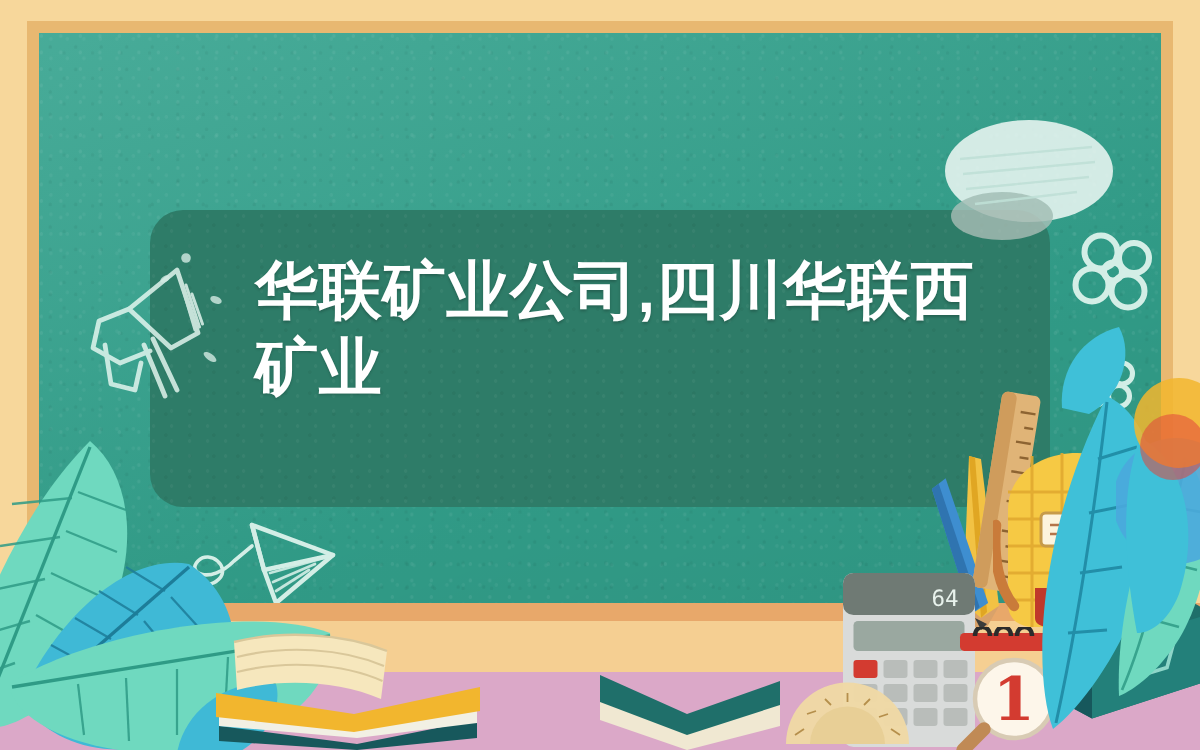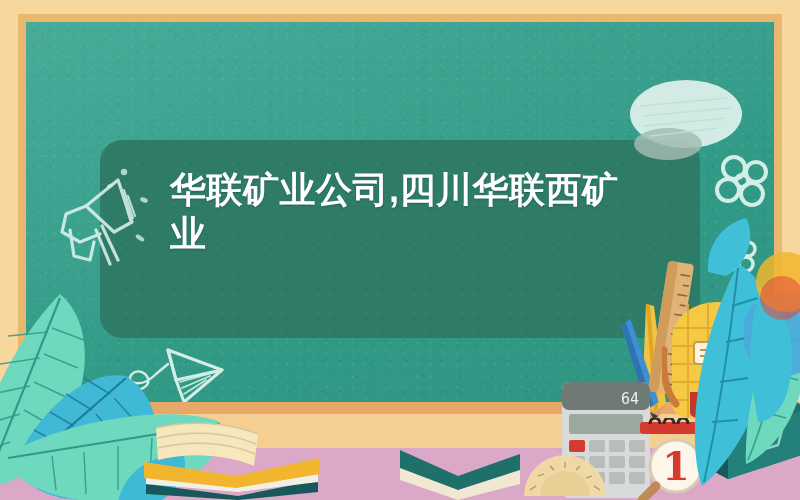--- a/index.html
+++ b/index.html
@@ -32,21 +32,21 @@
   .panel{position:absolute;left:100px;top:140px;width:600px;height:198px;
      background:#2e7c68;border-radius:22px;overflow:hidden;}
   .panel-noise{position:absolute;inset:0;opacity:.22;
      background-image:
        radial-gradient(circle at 20% 40%, rgba(255,255,255,.20) 0 1px, transparent 1.4px),
        radial-gradient(circle at 66% 72%, rgba(0,0,0,.18) 0 1px, transparent 1.4px);
      background-size:12px 10px,16px 14px;}
 
   
   .headline{position:absolute;left:170px;top:168px;width:480px;
-     color:#ffffff;font-size:36px;line-height:1.22;font-weight:700;
+     color:#ffffff;font-size:42px;line-height:1.22;font-weight:700;
      letter-spacing:.5px;white-space:pre-wrap;word-break:break-all;
      text-shadow:0 1px 2px rgba(0,0,0,.22);}
 
   
   .chalk{position:absolute;opacity:.88;}
   .megaphone{left:40px;top:160px;width:120px;height:120px;}
   .smudge{left:620px;top:70px;width:130px;height:105px;}
   .flower-a{left:712px;top:152px;width:62px;height:62px;}
   .flower-b{left:716px;top:232px;width:44px;height:44px;}
   .plane{left:110px;top:340px;width:130px;height:70px;}

